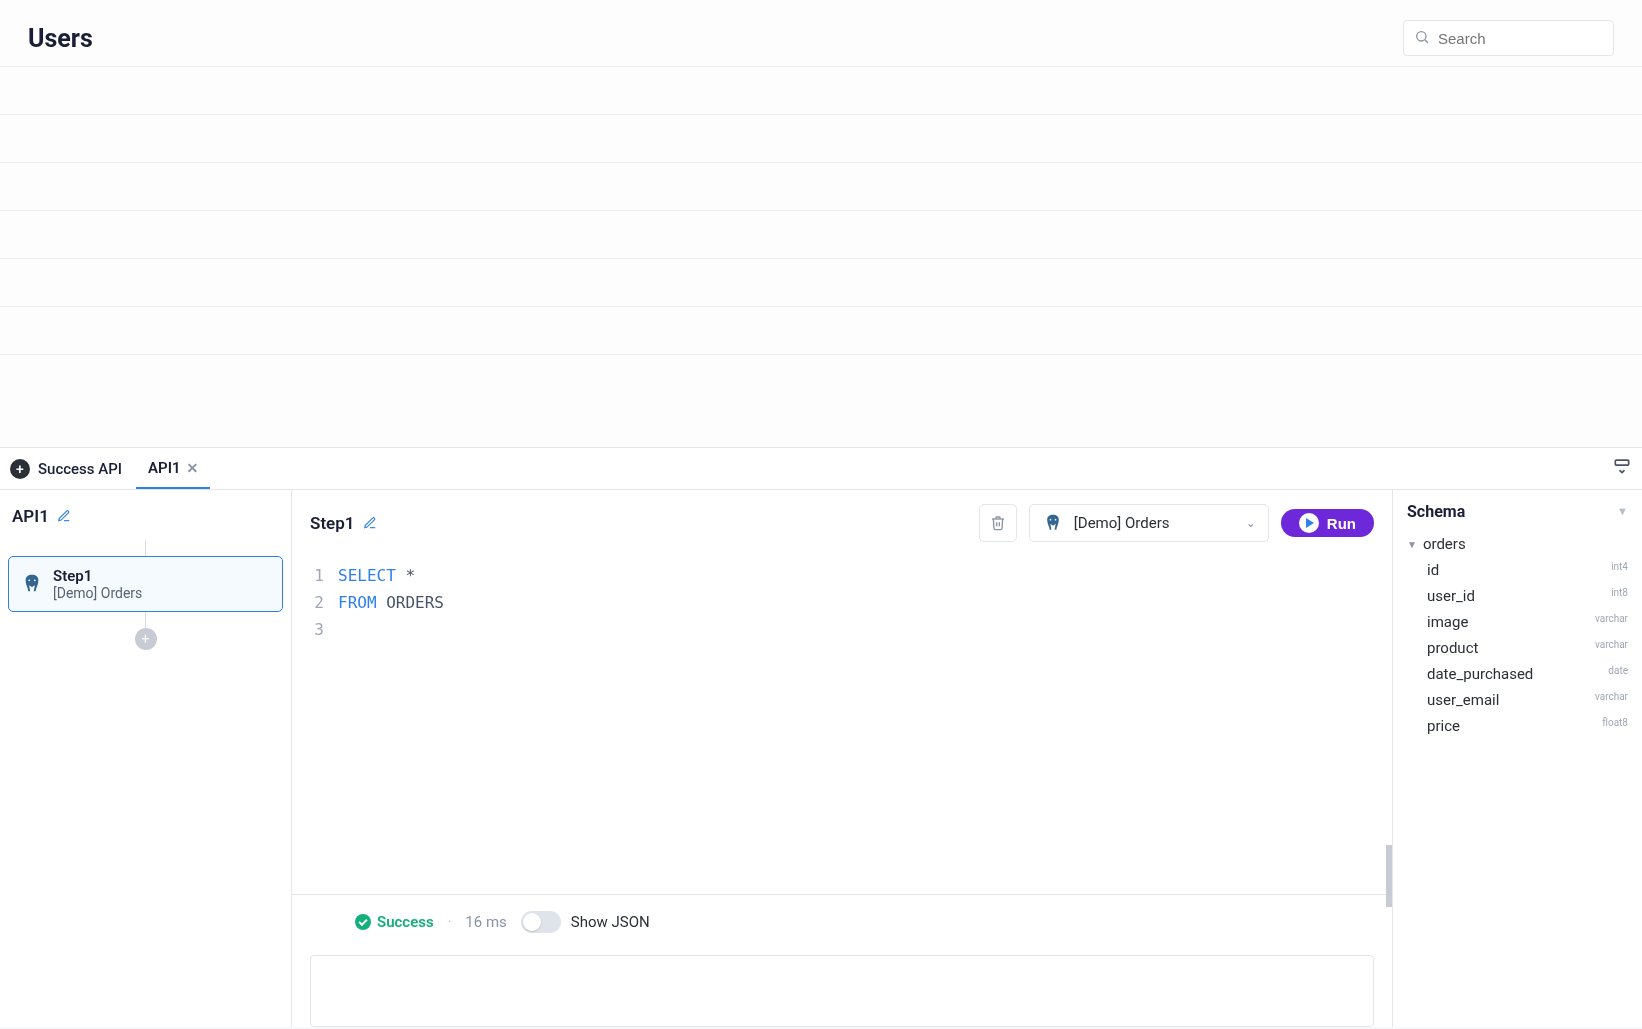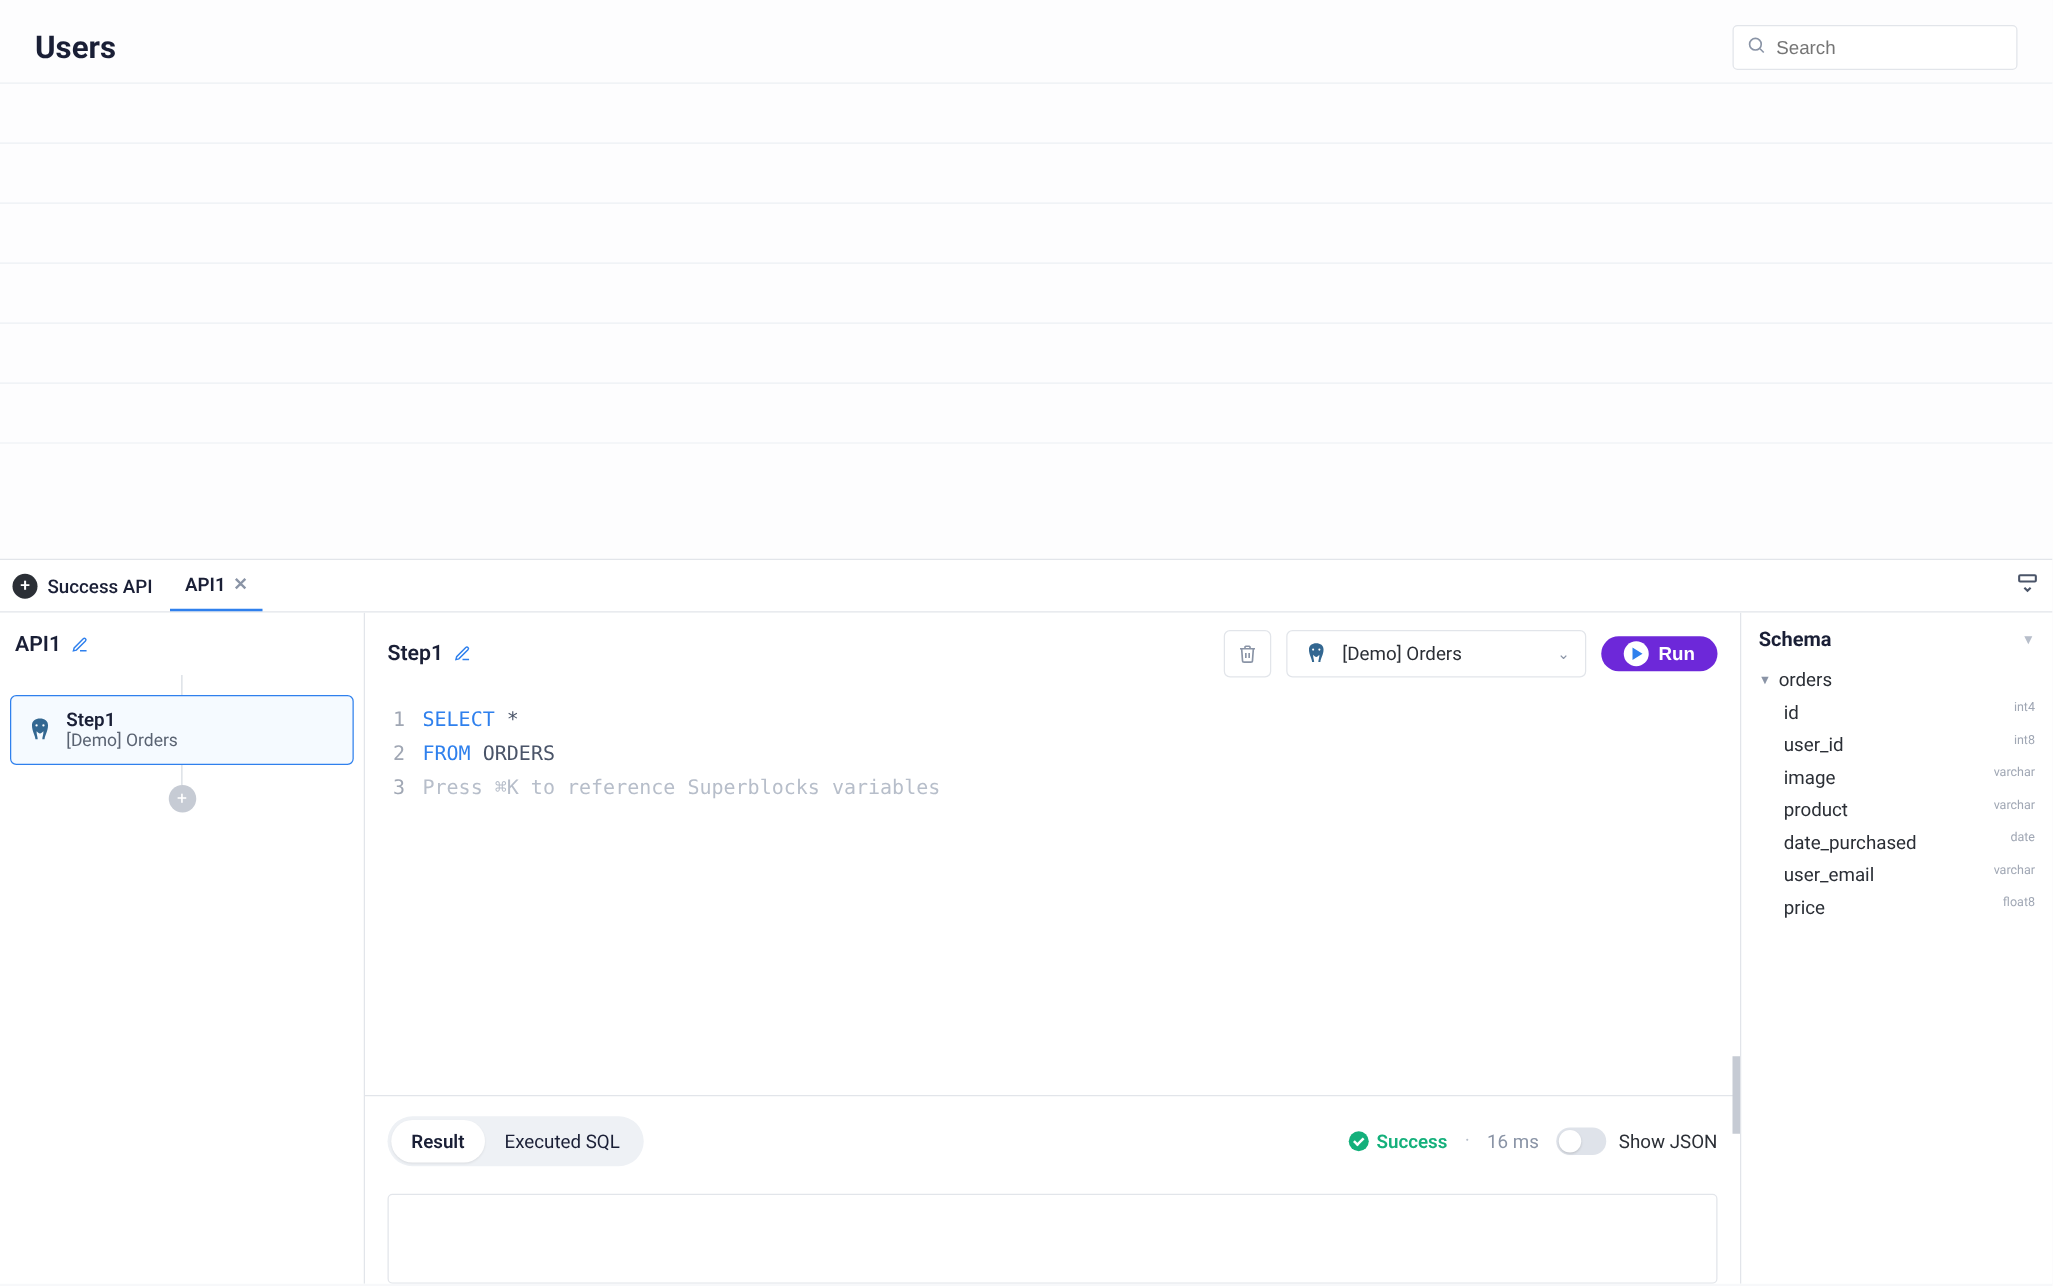--- a/index.html
+++ b/index.html
@@ -17,21 +17,21 @@
 .top-bar {
   display: flex;
   justify-content: space-between;
   align-items: center;
   padding: 20px 28px 10px 28px;
   background: #fdfdfe;
 }
 .top-title { font-size: 25px; font-weight: 700; }
 .search-wrap {
   display: flex; align-items: center;
-  width: 228px; height: 36px;
+  width: 211px; height: 36px;
   border: 1px solid #e2e5ea; border-radius: 4px;
   background: #fff; padding: 0 10px; gap: 8px;
 }
 .search-wrap svg { width: 16px; height: 16px; stroke: #8a94a6; fill: none; stroke-width: 2; }
 .search-input { border: none; outline: none; font-size: 15px; color: #8a94a6; background: transparent; flex: 1; }
 
 
 .grid-area {
   background: #fdfdfe;
   border-top: 1px solid #eceff3;
@@ -382,30 +382,25 @@
         <div class="code-line">
           <span class="ln">1</span>
           <span><span class="kw">SELECT</span> <span class="ident">*</span></span>
         </div>
         <div class="code-line">
           <span class="ln">2</span>
           <span><span class="kw">FROM</span> <span class="ident">ORDERS</span></span>
         </div>
         <div class="code-line">
           <span class="ln">3</span>
-          <span class="placeholder">Press ⌘K to reference Superblocks variables</span>
         </div>
       </div>
 
       <div class="results-bar">
         <div class="results-inner">
-          <div class="results-tabs">
-            <div class="rtab active">Result</div>
-            <div class="rtab">Executed SQL</div>
-          </div>
           <div class="status-right">
             <div class="success-pill">
               <span class="success-dot"></span>
               <span>Success</span>
             </div>
             <span class="dot-sep">·</span>
             <span class="ms">16 ms</span>
             <div class="toggle-wrap">
               <div class="toggle">
                   <div class="toggle-knob"></div>

